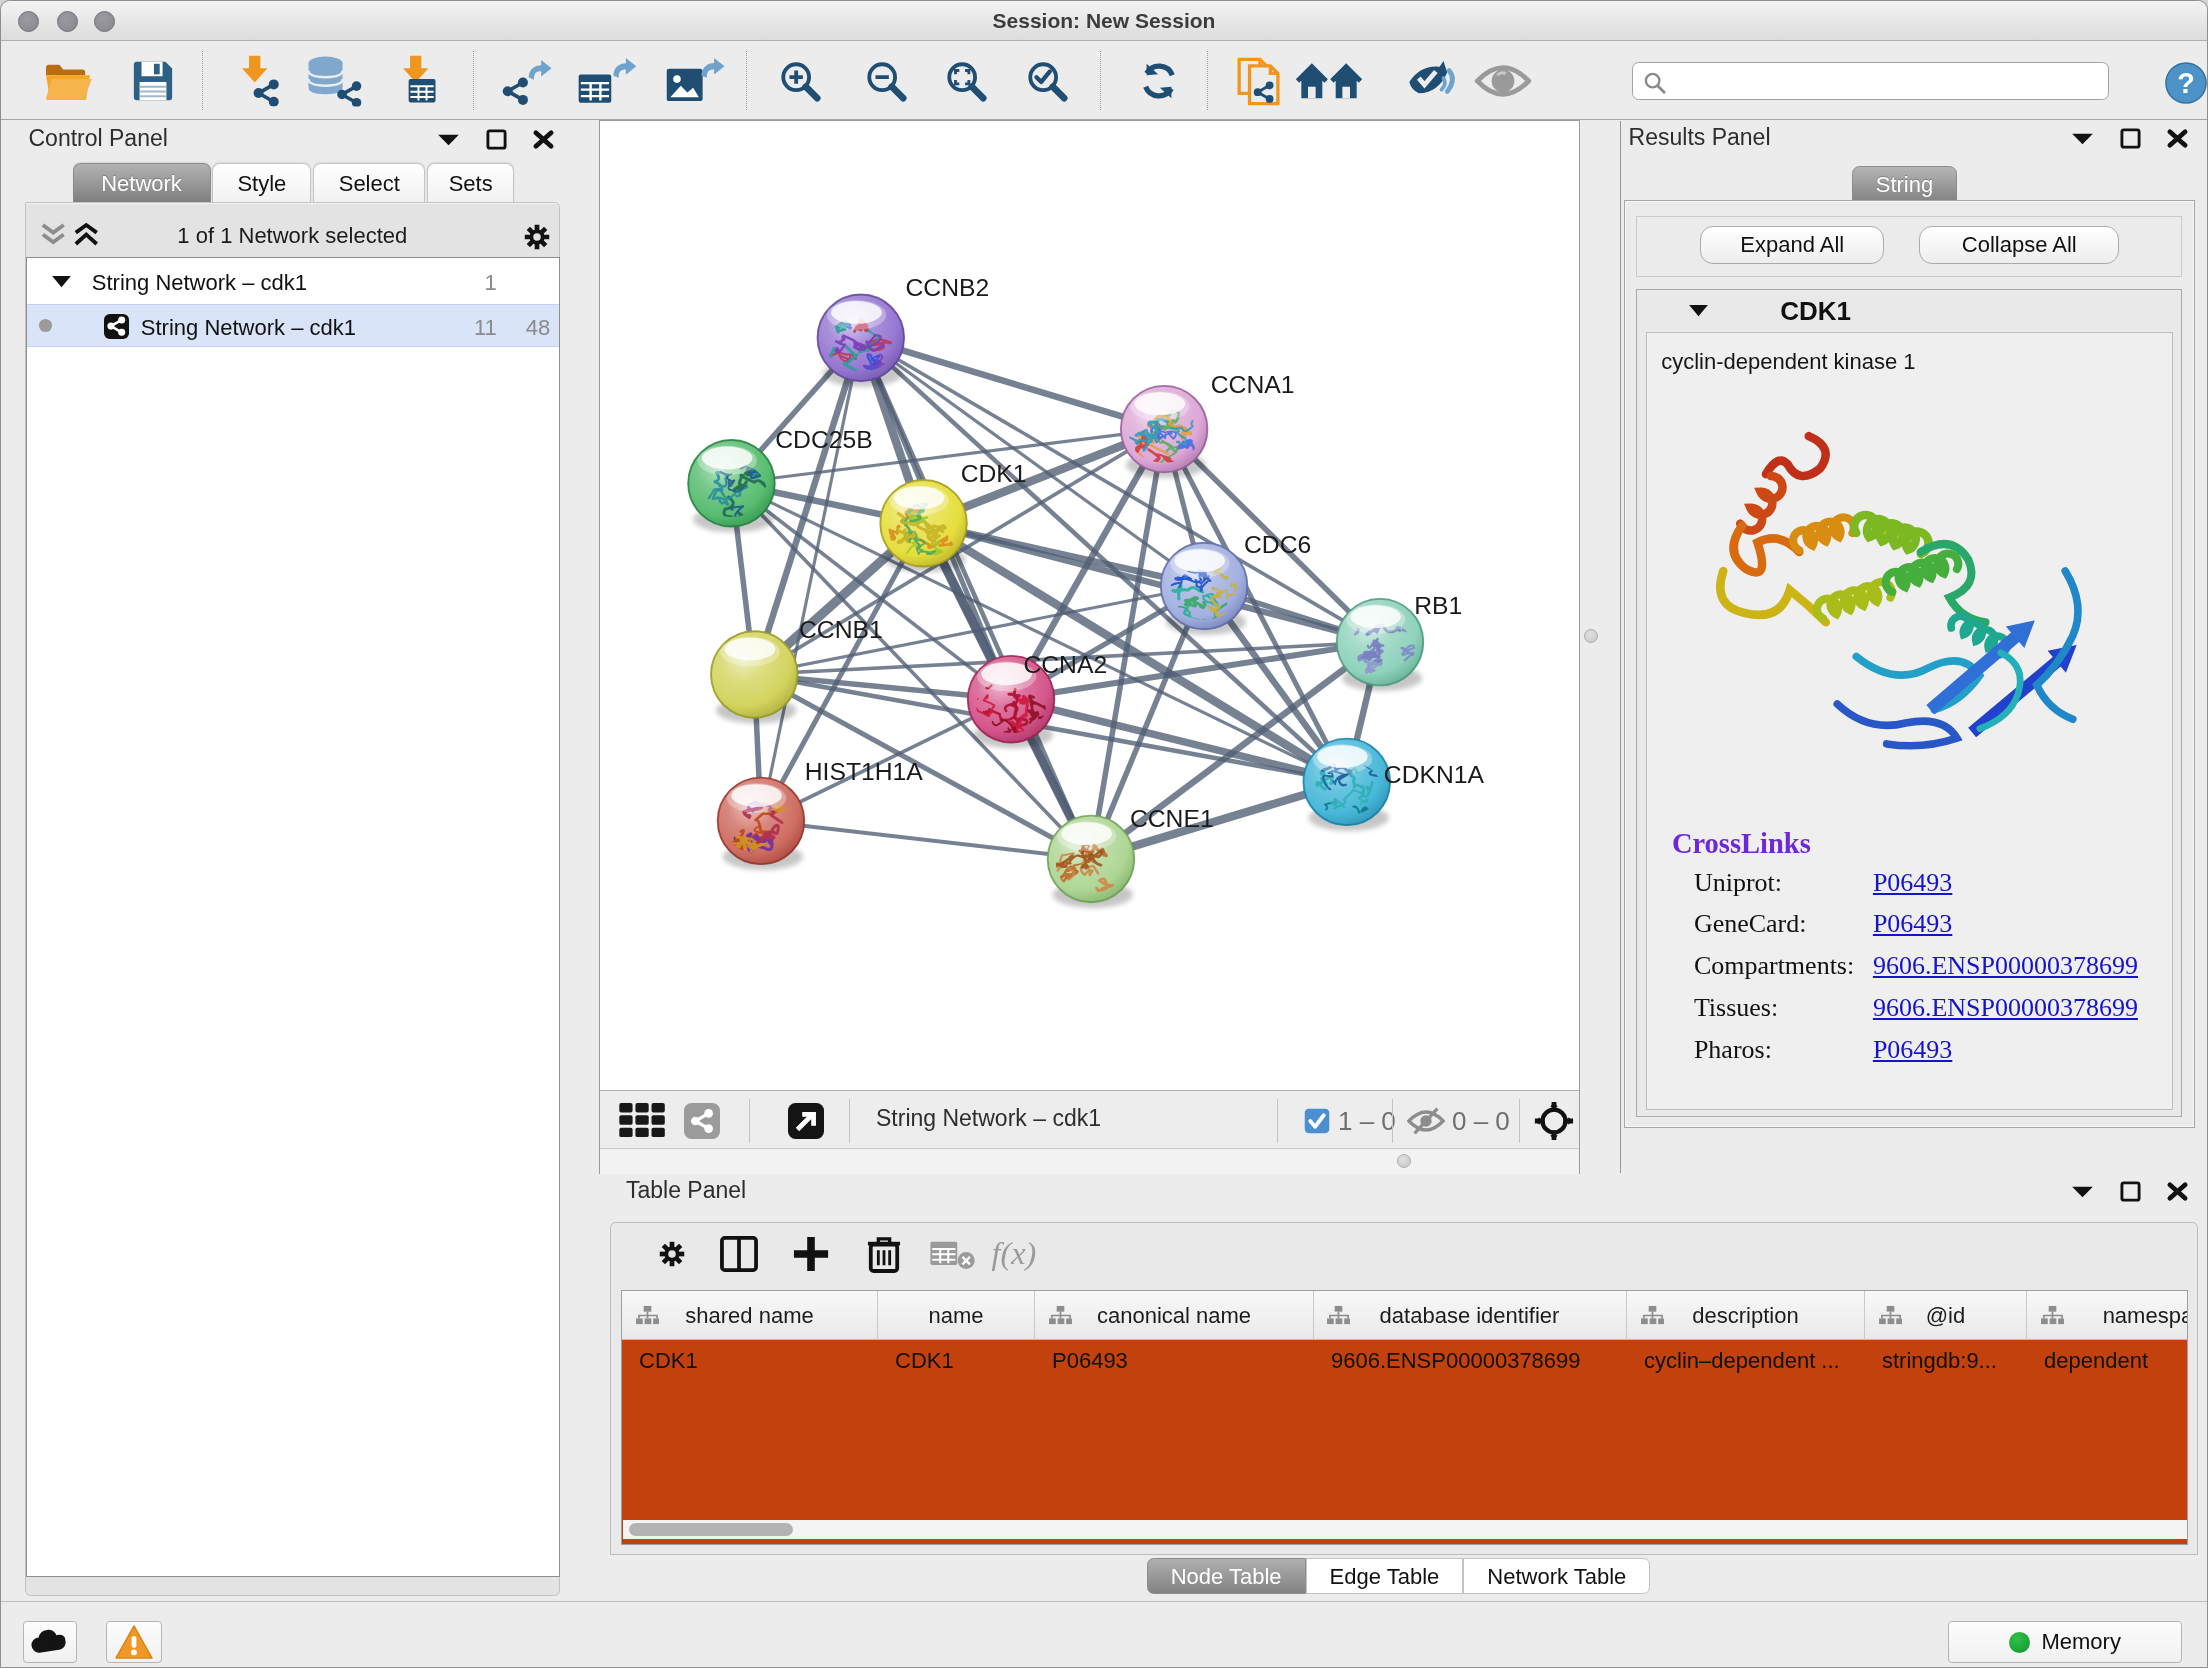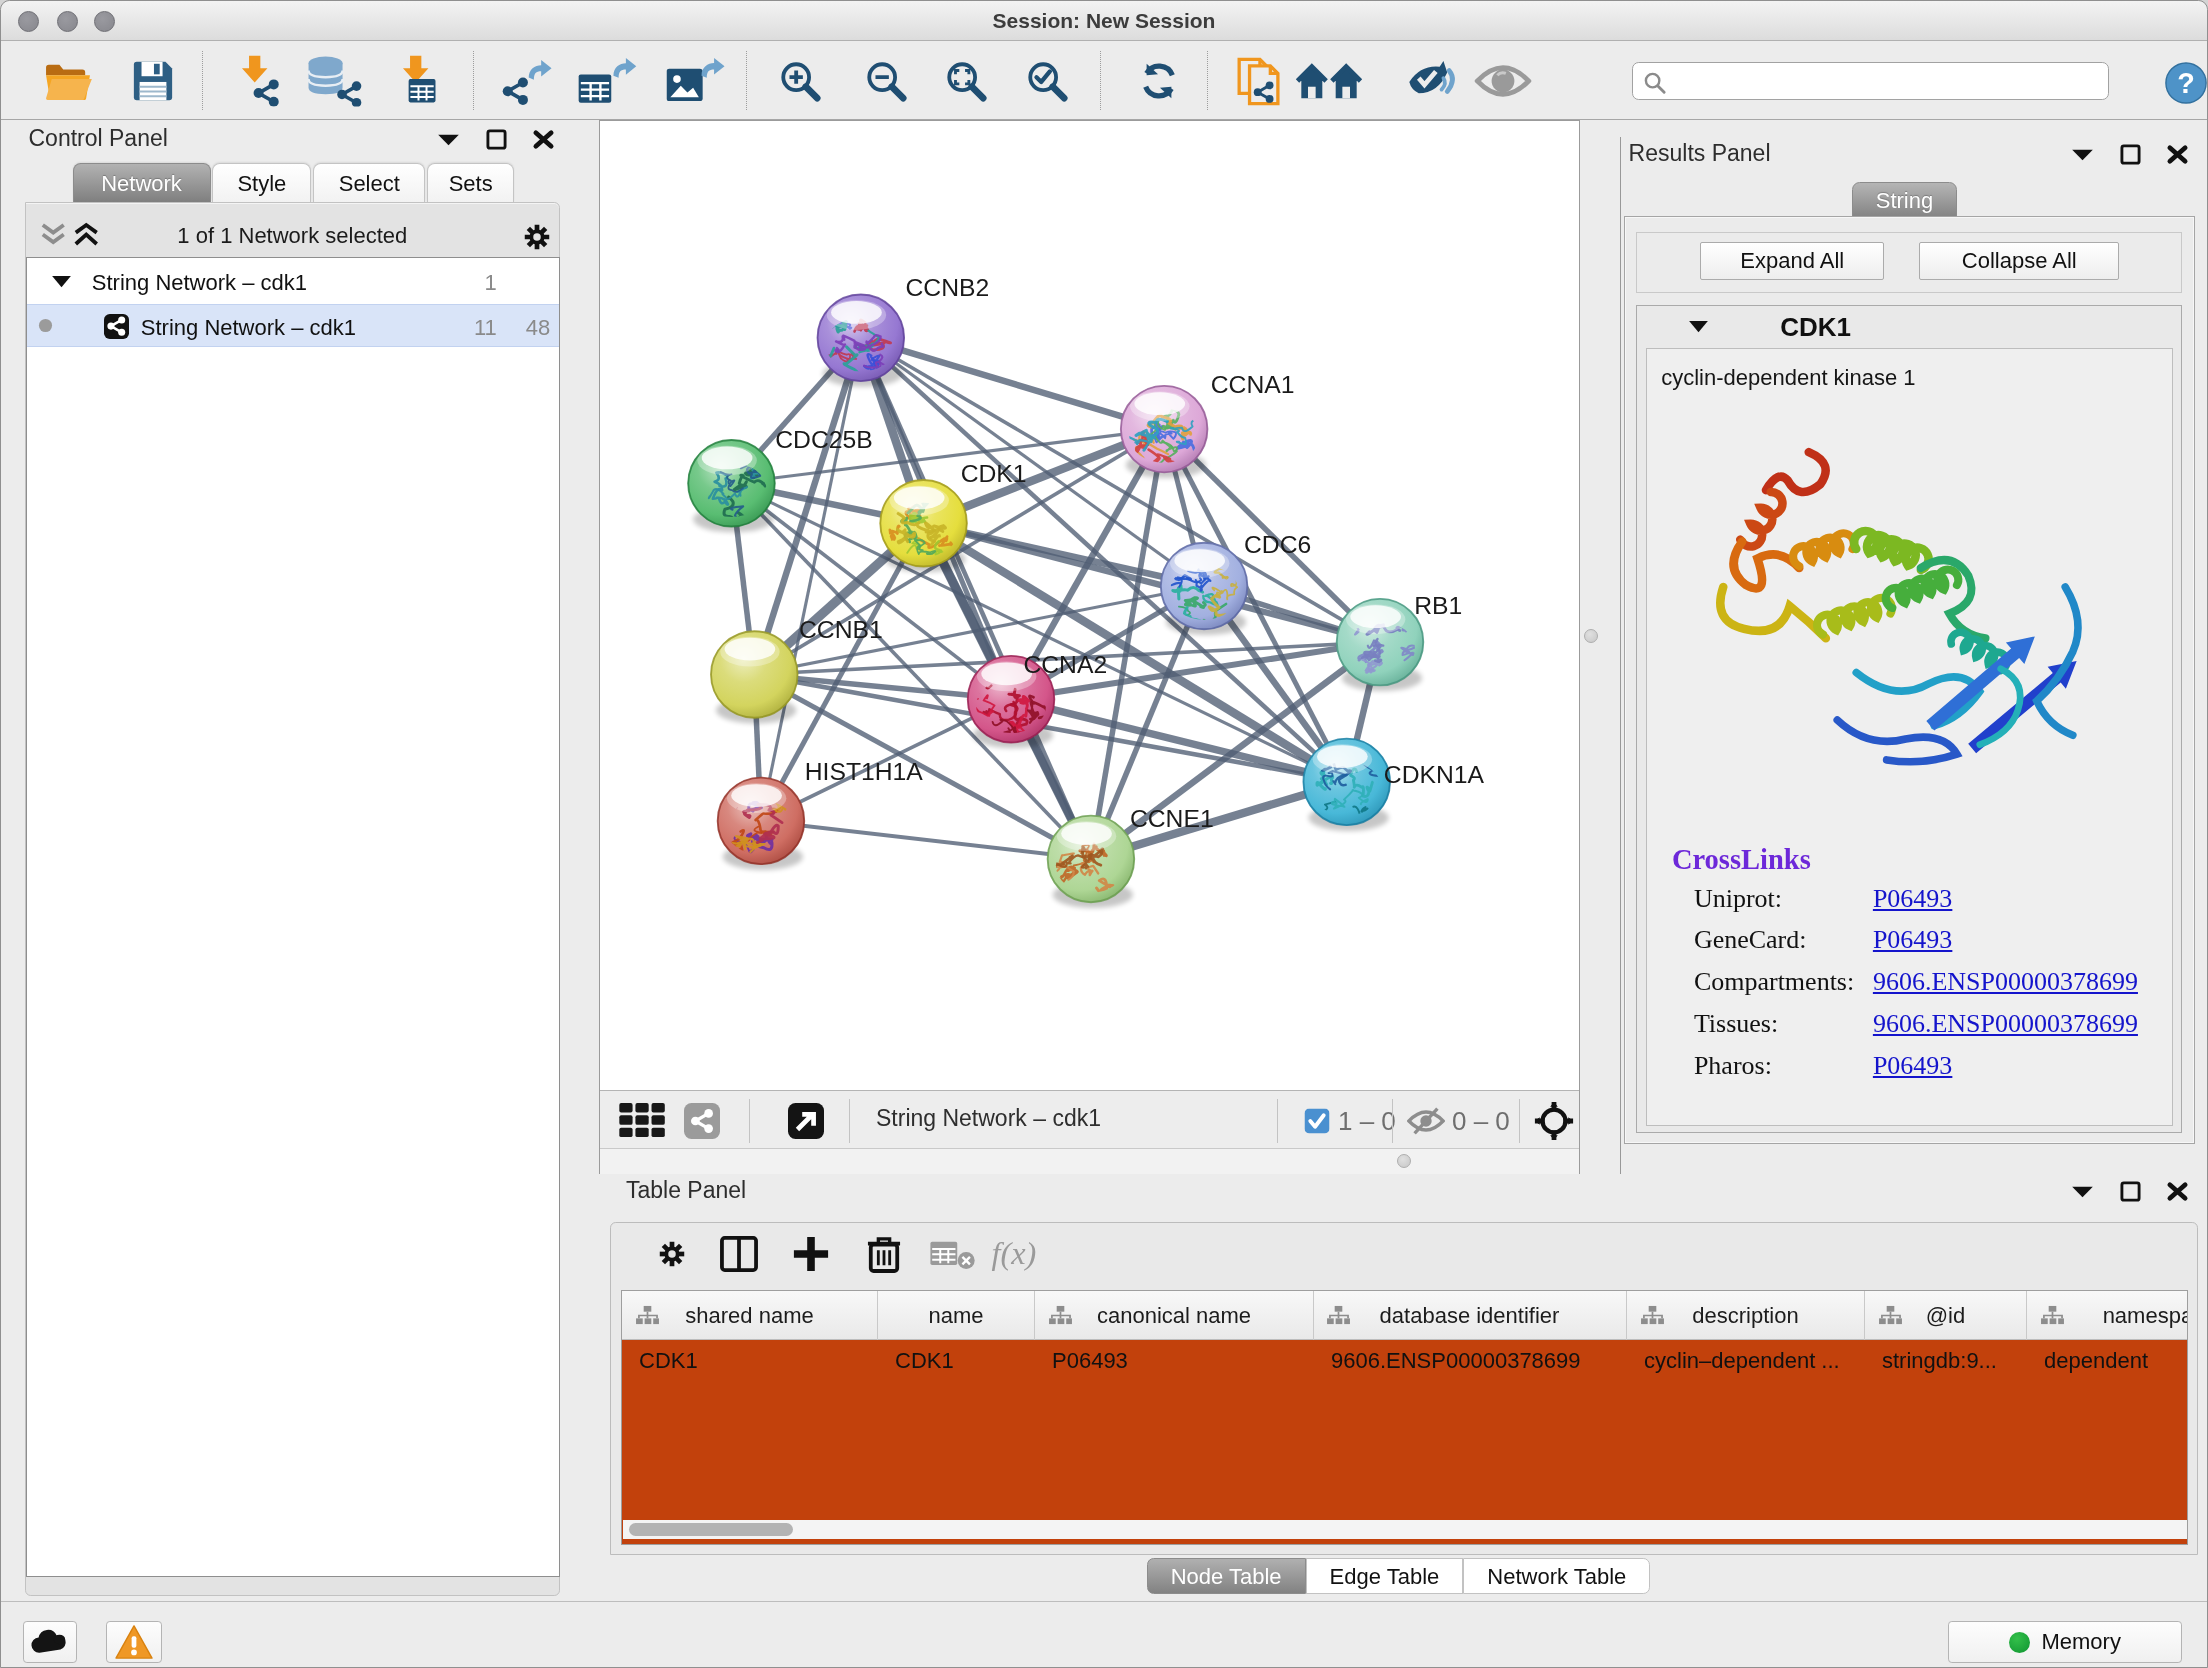--- a/index.html
+++ b/index.html
@@ -63,31 +63,31 @@
   .nf-sep { position:absolute; top:7.6px; height:44px; border-left:1px solid #c3c3c3; }
   .nf-item { position:absolute; transform:translate(-50%,-50%); top:29.5px; }
   .nf-title { position:absolute; left:276px; top:14.3px; font-size:23px; color:#2e2e2e; }
   .nf-count { position:absolute; top:15px; font-size:26px; color:#6e6e6e; }
   .net-splitter { position:absolute; left:0; top:1028px; width:979px; height:25px; background:#f2f2f2; }
   .grip { position:absolute; width:14.3px; height:14.3px; border-radius:50%;
     background:radial-gradient(circle at 40% 35%, #e0e0e0, #c7c7c7); border:1px solid #aeaeae; }
 
   
   .results-panel { position:absolute; left:1619px; top:120px; width:578px; height:1052px; background:#ececec;
-    border-left:1px solid #989898;margin-top:16px; }
+    border-left:1px solid #989898; }
   .rp-title { position:absolute; left:7.6px; top:2.9px; }
   .rp-tab { position:absolute; left:231px; top:45px; width:105px; height:35px; line-height:35px; text-align:center;
     font-size:22px; color:#fff; background:linear-gradient(#b5b5b5,#858585); border:1px solid #8c8c8c;
     border-radius:7.6px 7.6px 0 0; text-shadow:0 -1px 1px rgba(0,0,0,0.25); }
   .rp-box { position:absolute; left:2.9px; top:79px; width:571px; height:928px; background:#ebebeb;
     border:1px solid #a5a5a5; box-shadow:inset 0 0 0 1px #f7f7f7; }
   .rp-buttons { position:absolute; left:11.4px; top:15px; width:546px; height:61px; border:1px solid #c9c9c9;
     background:#ebebeb; }
   .rp-btn { position:absolute; top:8.6px; height:38px; line-height:36px; text-align:center; font-size:22px; color:#111;
-    background:linear-gradient(#ffffff,#ededed); border:1px solid #ababab; border-radius:2px; }
+    background:linear-gradient(#ffffff,#ededed); border:1px solid #ababab; border-radius:13px; }
   .rp-section { position:absolute; left:11.4px; top:88px; width:546px; height:828px; border:1px solid #aaaaaa;
     background:#e9e9e9; }
   .rp-sec-head { position:absolute; left:0; top:0; width:100%; height:42px; }
   .rp-sec-title { position:absolute; left:143px; top:5.7px; font-size:26px; font-weight:bold; color:#111; }
   .rp-inner { position:absolute; left:8.6px; top:42px; width:527px; height:778px; background:#efefef;
     border:1px solid #bdbdbd; }
   .rp-desc { position:absolute; left:14.3px; top:16px; font-size:22px; color:#161616; }
   .rp-structure { position:absolute; left:19px; top:86px; width:447px; height:342px; }
   .xl-head { position:absolute; left:25px; top:495px; font-family:"Liberation Serif","DejaVu Serif",serif;
     font-size:28.5px; font-weight:bold; color:#6d28d9; }

